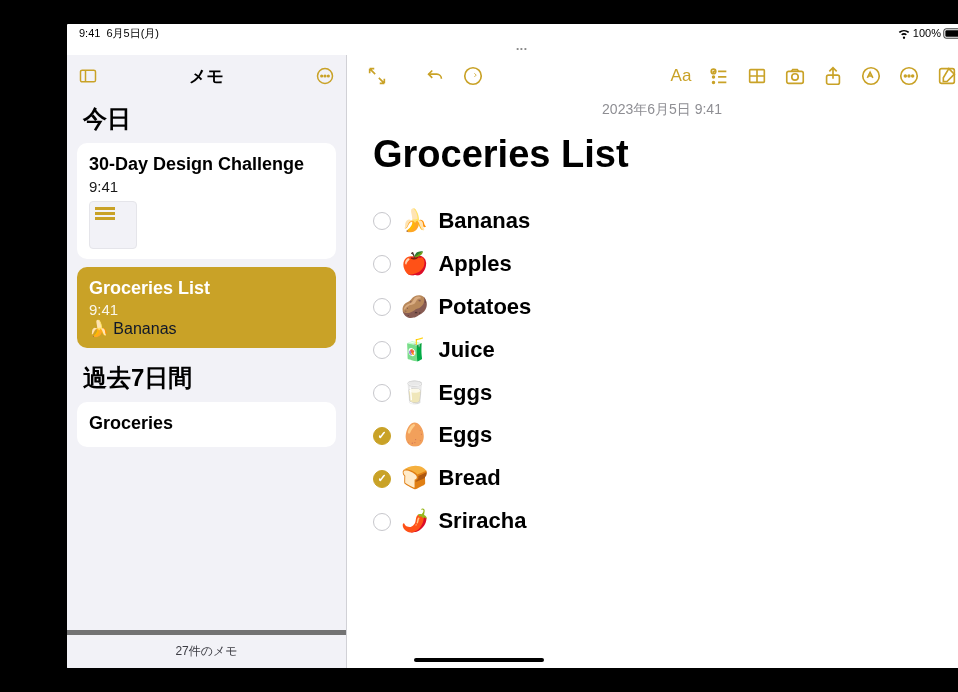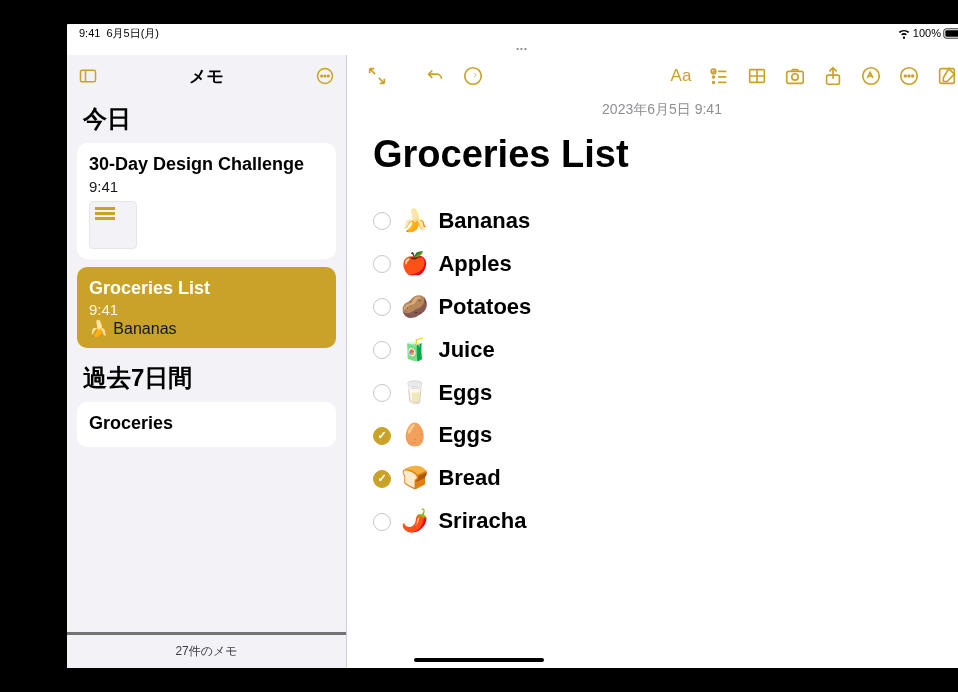--- a/index.html
+++ b/index.html
@@ -138,21 +138,21 @@
       top: 5px; left: 5px;
       width: 20px; height: 3px;
       background: #c9a227;
       box-shadow: 0 5px 0 #c9a227, 0 10px 0 #c9a227;
     }
     .sidebar-footer {
       text-align: center;
       font-size: 12px;
       color: #3c3c43;
       padding: 8px 0;
-      border-top: 3px solid #737373;
+      border-top: 5px solid #737373;
     }
     .editor {
       flex: 1;
       display: flex;
       flex-direction: column;
       background: #fff;
     }
     .editor-toolbar {
       height: 42px;
       display: flex;

